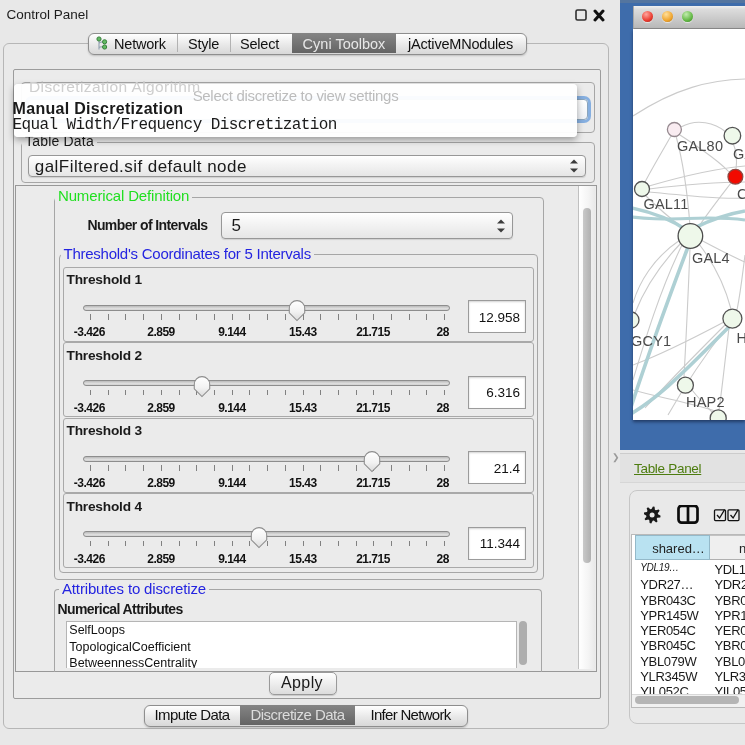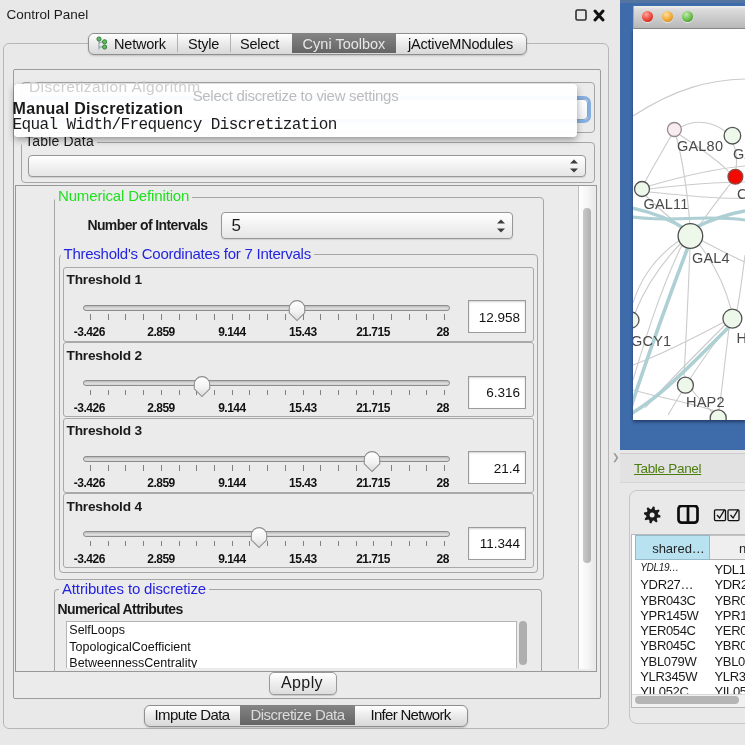--- a/index.html
+++ b/index.html
@@ -60,20 +60,21 @@
   <div class="tabtxt" style="left:292px;top:36.5px;width:104px;text-align:center;color:#e7e7e7;letter-spacing:0;">Cyni Toolbox</div>
   <div class="tabtxt" style="left:396px;top:36.5px;width:129px;text-align:center;">jActiveMNodules</div>
 
   <div class="groupbox" style="left:20.5px;top:82px;width:572px;height:49px;"></div>
 
   <div class="abs" style="left:27.8px;top:99px;width:558px;height:19px;border:1px solid #8aa5bd;border-radius:4px;background:linear-gradient(#ffffff,#eef1f5);box-shadow:0 0 0 3px rgba(100,155,220,0.75);"></div>
 
   <div class="groupbox" style="left:20.5px;top:141.5px;width:572px;height:39px;"></div>
   <div class="glabel" style="left:22px;top:134px;font-size:14px;letter-spacing:0.2px;color:#1a1a1a;">Table Data</div>
   <div class="combo" style="left:27.8px;top:155px;width:556px;height:20px;">
+    <span class="txt" style="left:6px;top:1.5px;font-size:17px;letter-spacing:0.45px;">galFiltered.sif default node</span>
     <span class="carrows">
         <span class="tri-up"></span>
         <span class="tri-dn"></span>
       </span>
   </div>
 
   <div class="abs" style="left:14px;top:84px;width:563px;height:53px;background:rgba(255,255,255,0.95);border-radius:4px;box-shadow:0 3px 7px rgba(0,0,0,0.35);"></div>
   <div class="txt" style="left:14px;top:88px;width:563px;text-align:center;color:#bcbcbc;font-size:15px;letter-spacing:-0.3px;">Select discretize to view settings</div>
   <div class="txt b" style="left:12.6px;top:100.5px;font-size:16px;letter-spacing:0.3px;">Manual Discretization</div>
   <div class="txt" style="left:12.6px;top:117px;font-size:16px;letter-spacing:-0.6px;font-family:Liberation Mono, monospace;">Equal Width/Frequency Discretization</div>
@@ -89,21 +90,21 @@
   <div class="txt b" style="left:87.4px;top:217.6px;font-size:14px;letter-spacing:-0.6px;">Number of Intervals</div>
   <div class="combo" style="left:220.5px;top:212px;width:290px;height:25px;">
     <span class="txt" style="left:10px;top:4px;font-size:17px;">5</span>
     <span class="carrows">
         <span class="tri-up"></span>
         <span class="tri-dn"></span>
       </span>
   </div>
 
   <div class="groupbox" style="left:59px;top:254px;width:477px;height:317px;"></div>
-  <div class="glabel" style="left:60.5px;top:246px;color:#2424e0;letter-spacing:-0.25px;">Threshold's Coordinates for 7 Intervals</div>
+  <div class="glabel" style="left:60.5px;top:246px;color:#2424e0;letter-spacing:-0.25px;">Threshold's Coordinates for 5 Intervals</div>
 
   <div id="sliders">
       <div class="tpanel" style="left:63px;top:266.5px;width:469px;height:73px;"></div>
       <div class="txt b" style="left:66.5px;top:273px;font-size:13.7px;letter-spacing:-0.2px;">Threshold 1</div>
       <div class="track" style="left:83px;top:304.5px;width:365px;"></div>
       <div class="minorticks" style="left:90px;top:314px;width:356px;"></div>
       <div class="ticklbl" style="left:59.3px;top:326px;">-3.426</div>
       <div class="ticklbl" style="left:131px;top:326px;">2.859</div>
       <div class="ticklbl" style="left:201.9px;top:326px;">9.144</div>
       <div class="ticklbl" style="left:272.8px;top:326px;">15.43</div>

